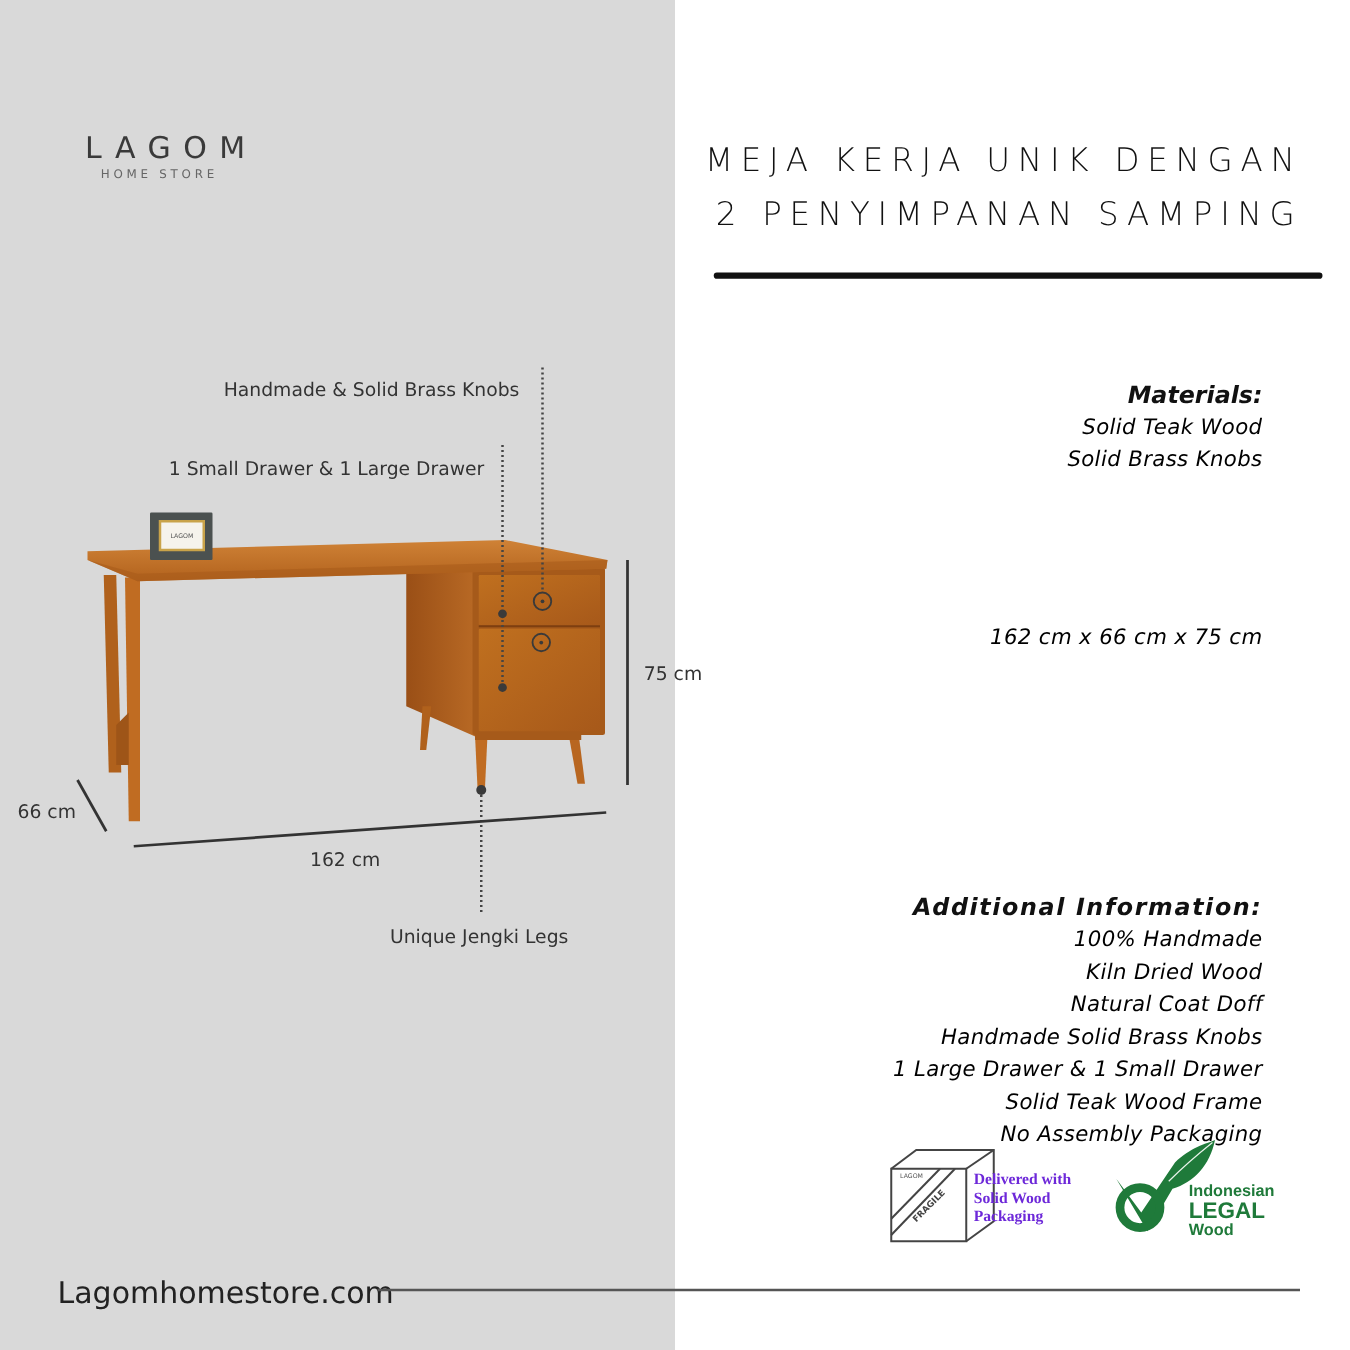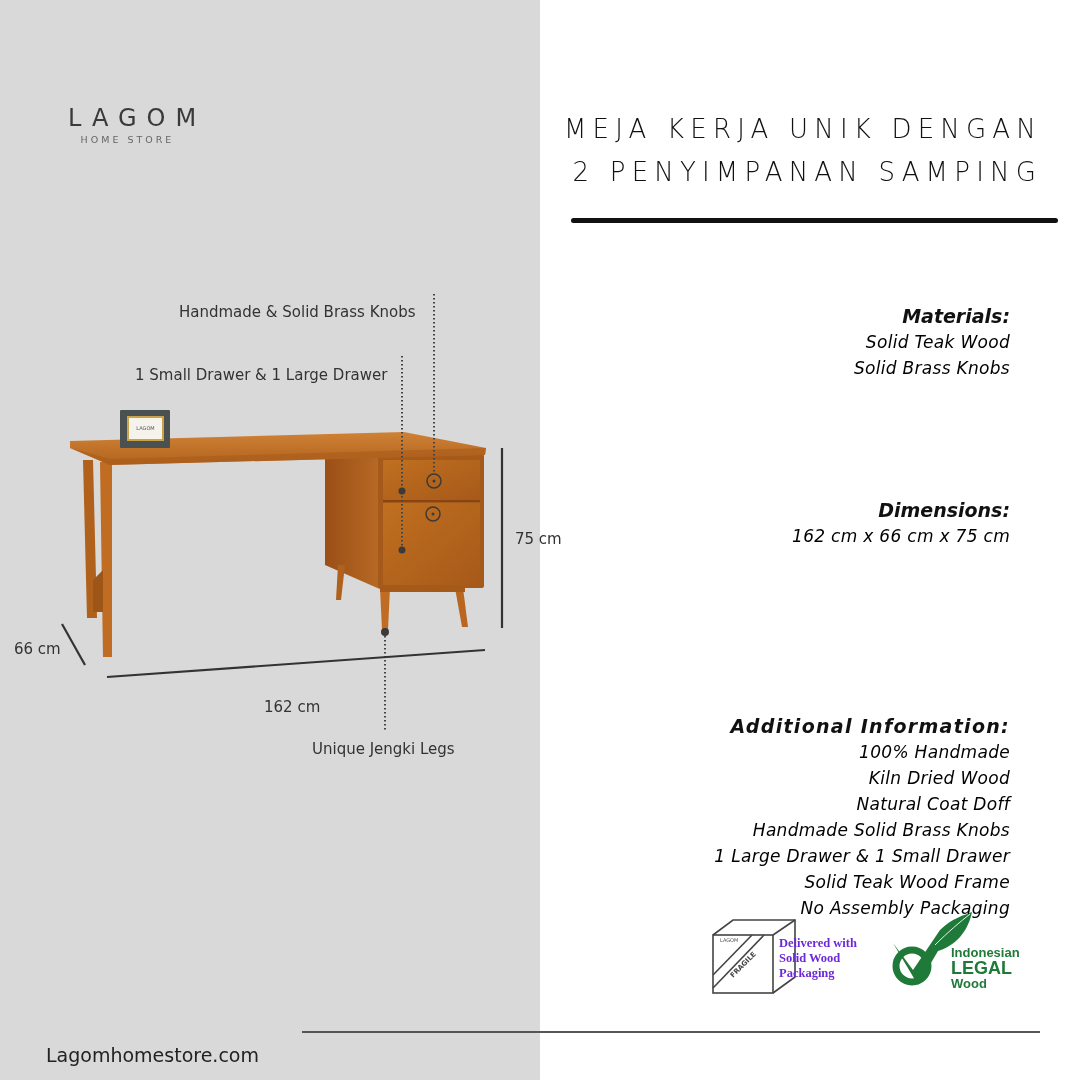--- a/index.html
+++ b/index.html
@@ -22,21 +22,21 @@
     .callout { position: absolute; font-family: "DejaVu Sans", sans-serif; font-size: 15px; color: #333; white-space: nowrap; }
     .dim-label { position: absolute; font-family: "DejaVu Sans", sans-serif; font-size: 15px; color: #333; white-space: nowrap; }
 
     
     .spec { position: absolute; right: 70px; text-align: right; }
     .spec-heading { font-family: "DejaVu Sans", sans-serif; font-style: italic; font-weight: 700; font-size: 19px; color: #111; line-height: 26px; }
     .spec-item { font-family: "DejaVu Sans", sans-serif; font-style: italic; font-weight: 300; font-size: 17px; color: #000000; line-height: 26px; letter-spacing: 0.3px; }
     .spec-heading.wide { letter-spacing: 1.3px; }
 
     
-    .footer-url { position: absolute; left: 46px; top: 1020px; font-family: "DejaVu Sans", sans-serif; font-size: 19px; color: #222; margin-top: 24px; }
+    .footer-url { position: absolute; left: 46px; top: 1020px; font-family: "DejaVu Sans", sans-serif; font-size: 24px; color: #222; }
     .footer-rule { position: absolute; left: 302px; top: 1031px; width: 738px; height: 1.5px; background: #555; }
 
     
     .badge-packaging { position: absolute; left: 710px; top: 915px; width: 160px; height: 85px; }
     .pack-text { position: absolute; left: 69px; top: 21px; font-family: "Liberation Serif", serif; font-weight: 700; font-size: 12.5px; line-height: 15px; color: #6d28d9; }
     .badge-legal { position: absolute; left: 888px; top: 910px; width: 130px; height: 90px; }
     .legal-text { position: absolute; left: 50px; top: 36px; font-family: "Liberation Sans", sans-serif; font-weight: 700; color: #1f7a3a; line-height: 1; margin-left: 13px; }
     .legal-text .l1 { font-size: 13px; display: block; }
     .legal-text .l2 { font-size: 18px; display: block; margin-top: 0px; }
     .legal-text .l3 { font-size: 13px; display: block; }
@@ -140,37 +140,36 @@
     <circle cx="912" cy="966" r="16" fill="none" stroke="#1f7a3a" stroke-width="7"></circle>
     <path d="M935,945 C948,932 960,922 970,914" stroke="#e8f3ea" stroke-width="1" fill="none"></path>
   </g>
 </svg>
 
 <div class="callout" style="left:179px; top:303px;">Handmade &amp; Solid Brass Knobs</div>
 <div class="callout" style="left:135px; top:366px;">1 Small Drawer &amp; 1 Large Drawer</div>
 <div class="callout" style="left:312px; top:740px;">Unique Jengki Legs</div>
 
 <div class="dim-label" style="left:14px; top:640px;">66 cm</div>
-<div class="dim-label" style="left:264px; top:679px;margin-top:19px;">162 cm</div>
+<div class="dim-label" style="left:248px; top:679px;">162 cm</div>
 <div class="dim-label" style="left:515px; top:530px;">75 cm</div>
 
 <div class="title">
   <div>MEJA KERJA UNIK DENGAN</div>
   <div>2 PENYIMPANAN SAMPING</div>
 </div>
 <div class="title-rule"></div>
 
 <div class="spec" style="top:303px;">
   <div class="spec-heading">Materials:</div>
   <div class="spec-item">Solid Teak Wood</div>
   <div class="spec-item">Solid Brass Knobs</div>
 </div>
 
 <div class="spec" style="top:497px;">
-  <div class="spec-heading">Dimensions:</div>
   <div class="spec-item">162 cm x 66 cm x 75 cm</div>
 </div>
 
 <div class="spec" style="top:671px;margin-top:42px;">
   <div class="spec-heading wide">Additional Information:</div>
   <div class="spec-item">100% Handmade</div>
   <div class="spec-item">Kiln Dried Wood</div>
   <div class="spec-item">Natural Coat Doff</div>
   <div class="spec-item">Handmade Solid Brass Knobs</div>
   <div class="spec-item">1 Large Drawer &amp; 1 Small Drawer</div>

